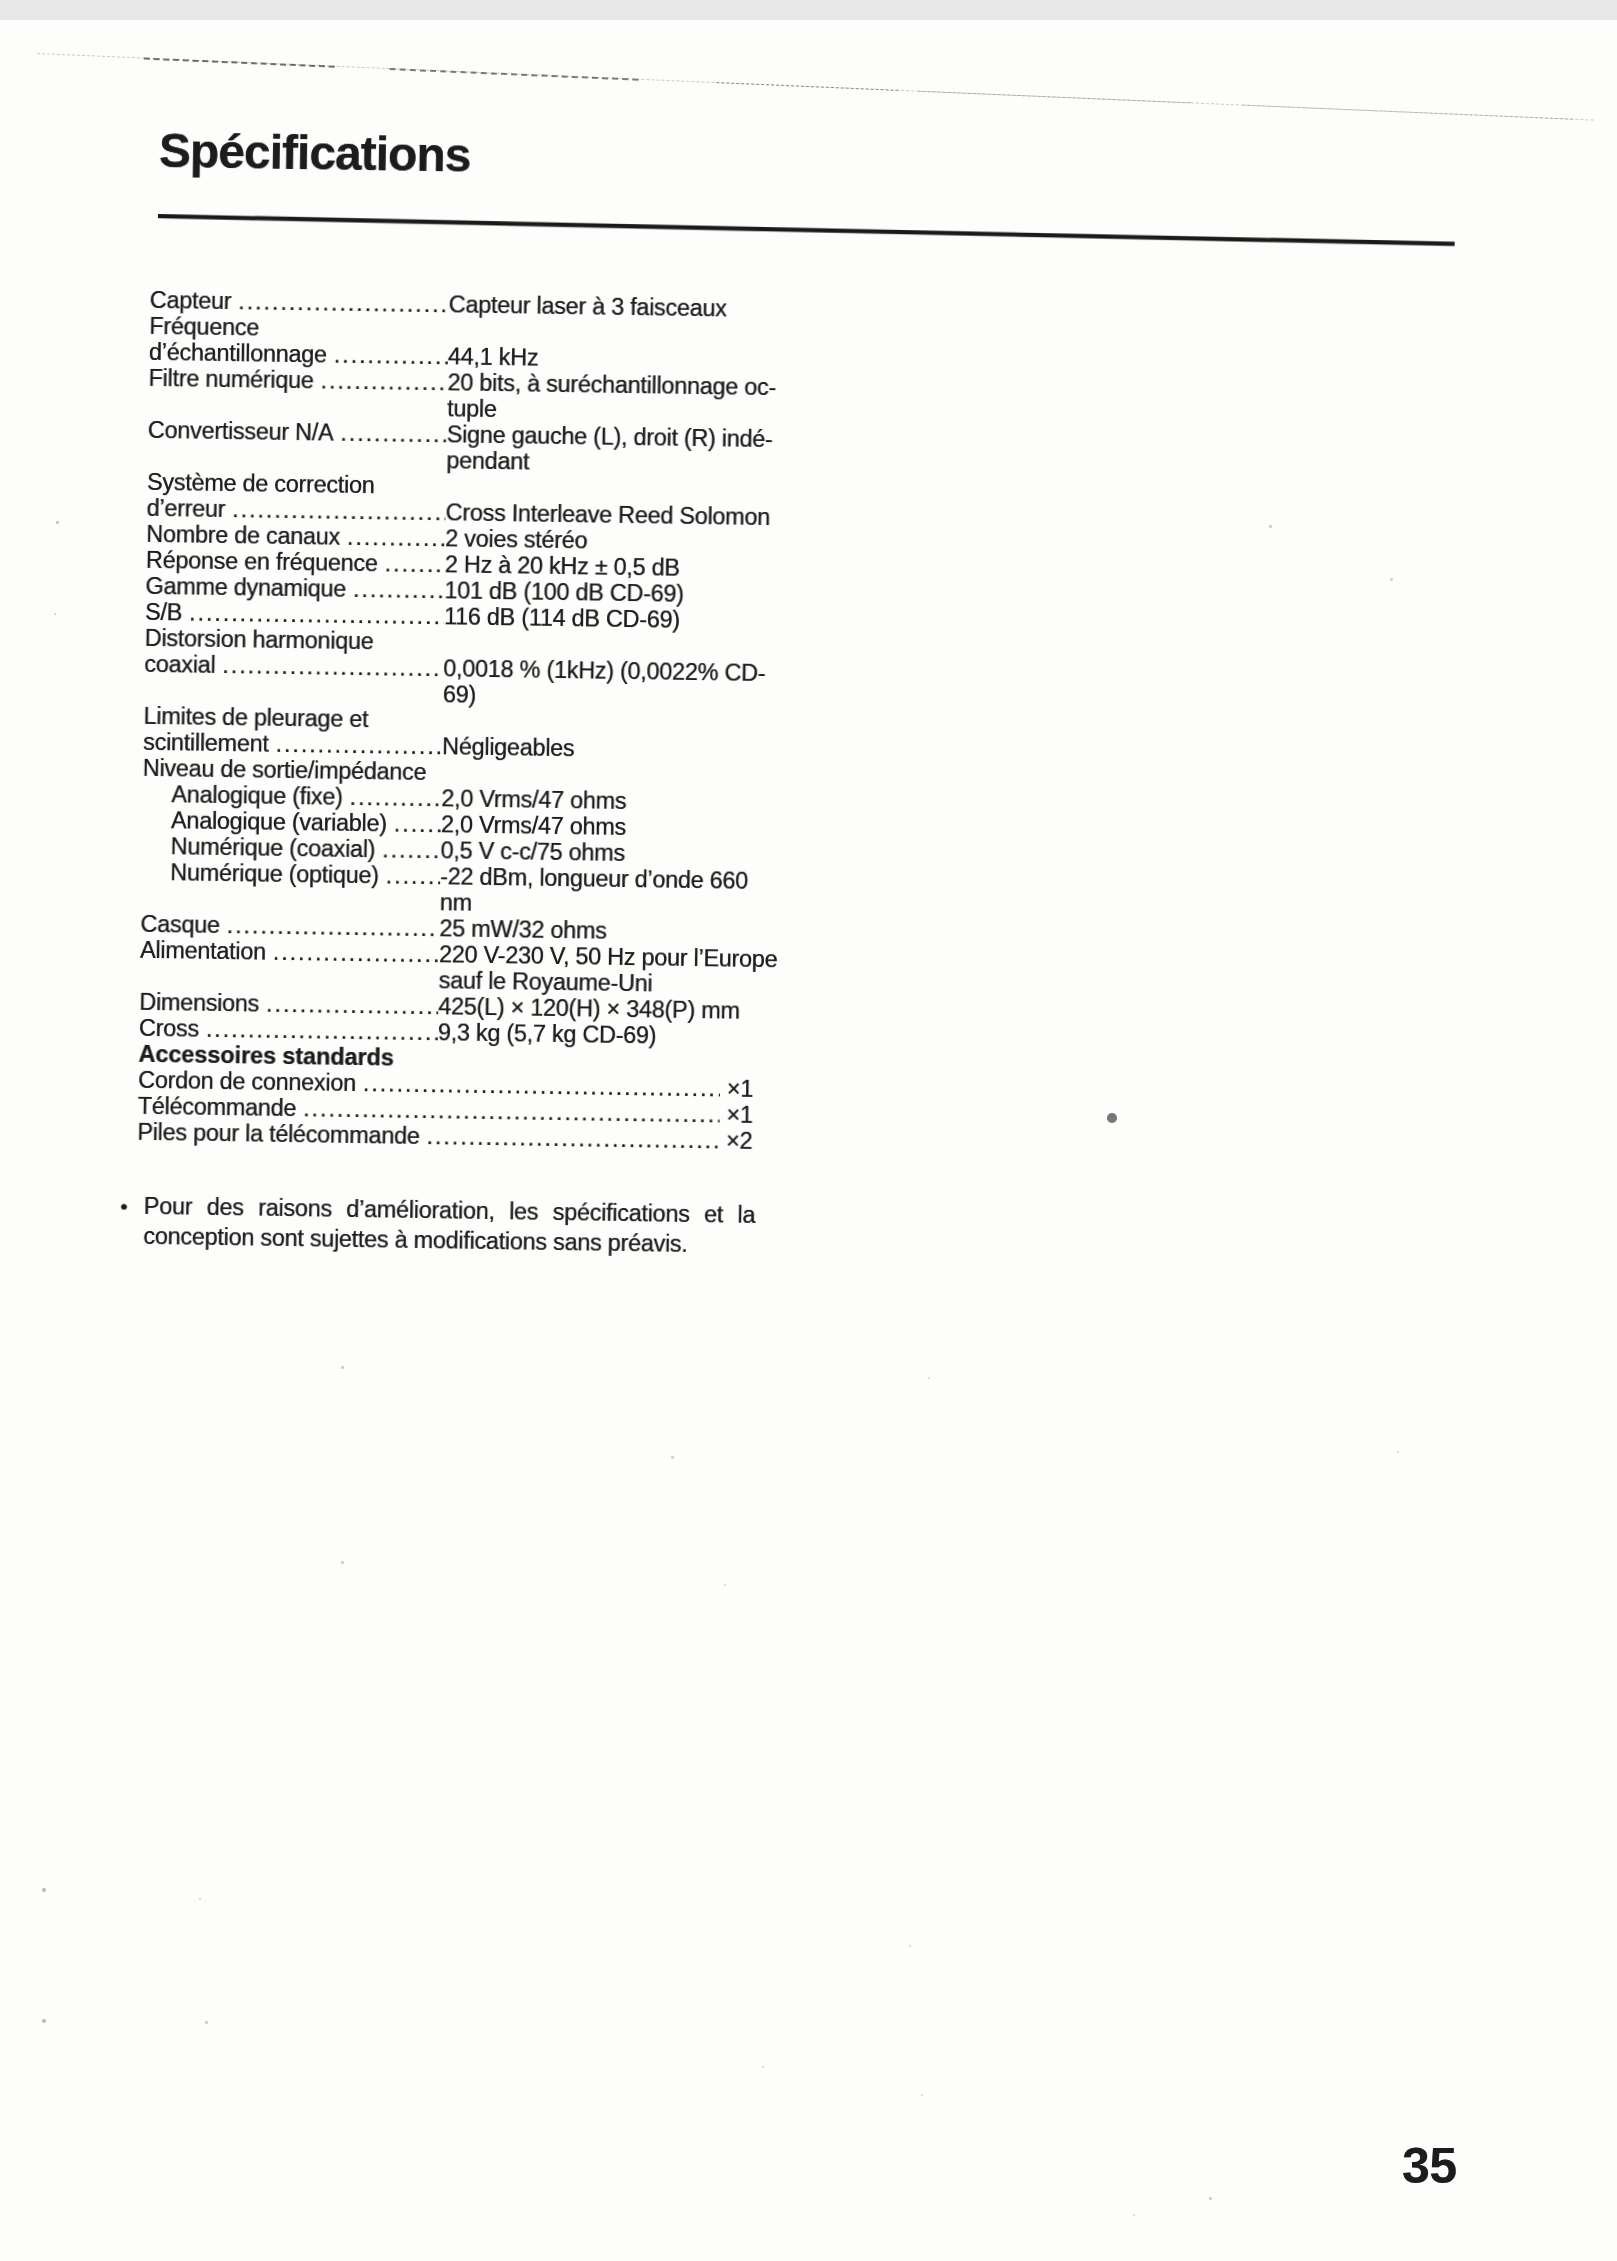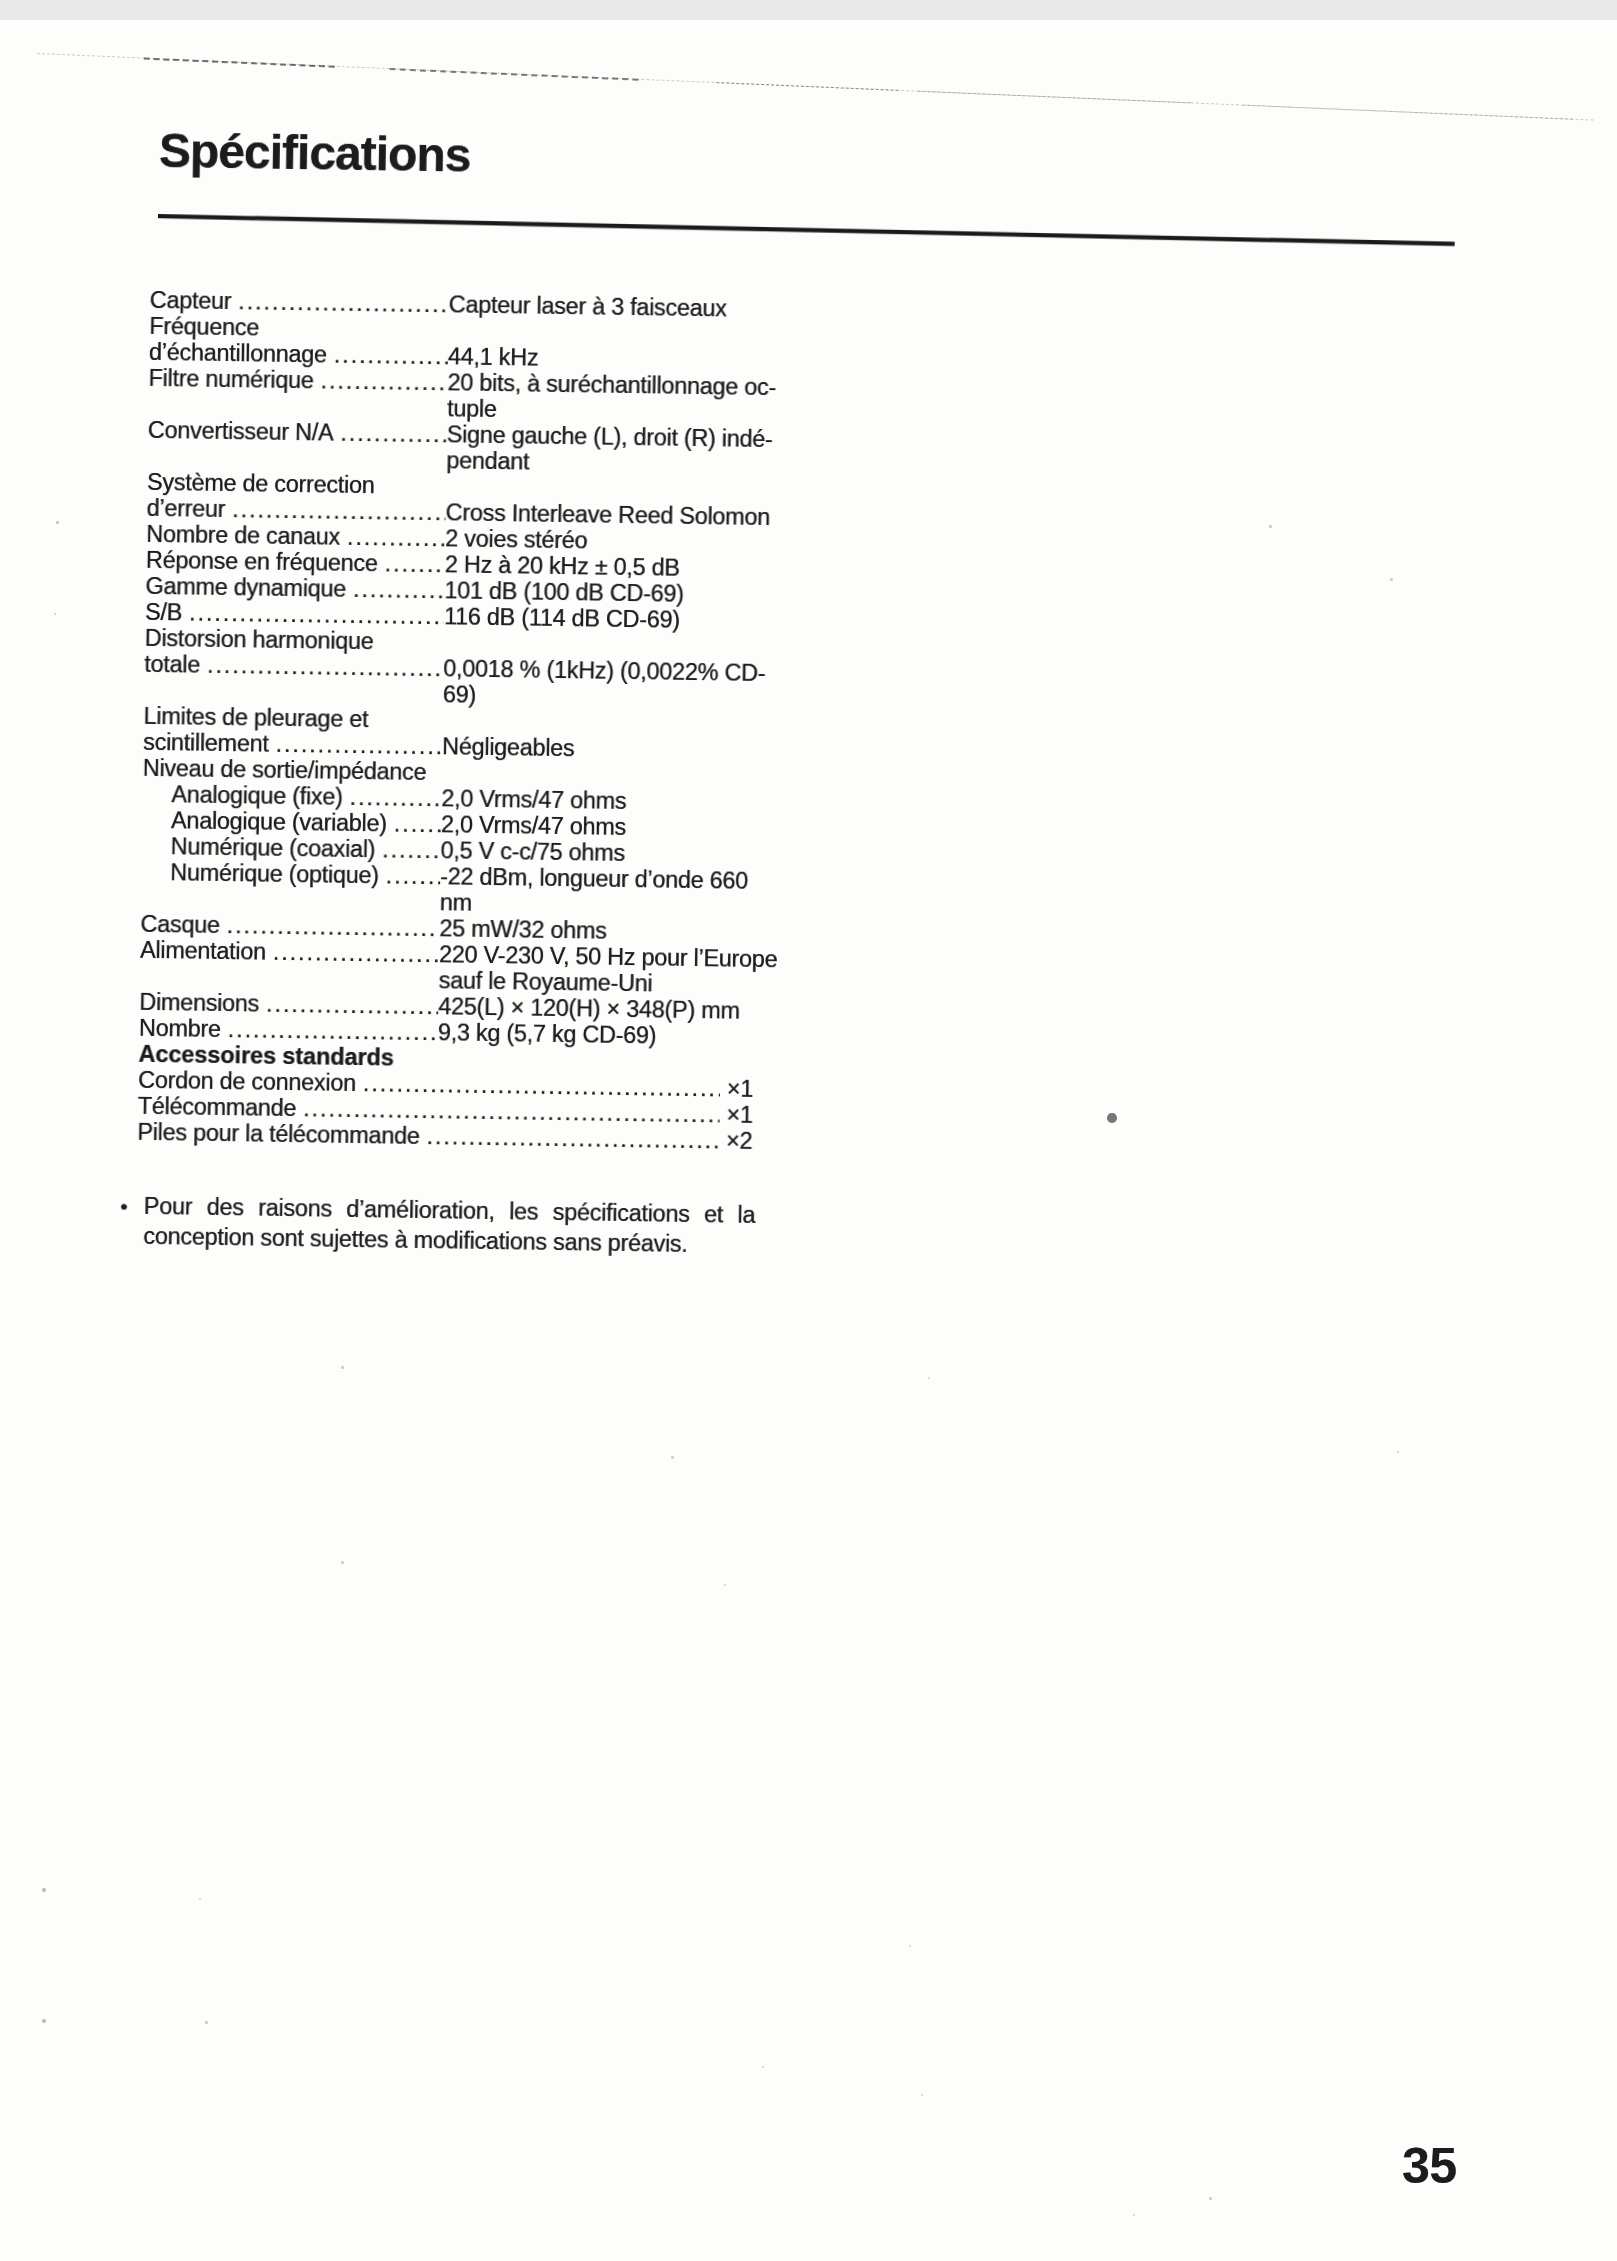--- a/index.html
+++ b/index.html
@@ -178,21 +178,21 @@
           </div>
           <div class="vcell">116 dB (114 dB CD-69)</div>
         </div>
         <div class="row">
           <div class="lcell">
             <span class="lab">Distorsion harmonique</span>
           </div>
         </div>
         <div class="row">
           <div class="lcell">
-            <span class="lab">totale</span>
+            <span class="lab">coaxial</span>
             <span class="dots">..........................................................................................</span>
           </div>
           <div class="vcell">0,0018 % (1kHz) (0,0022% CD-</div>
         </div>
         <div class="row">
           <div class="lcell">
             <span class="lab"></span>
           </div>
           <div class="vcell">69)</div>
         </div>
@@ -269,21 +269,21 @@
         </div>
         <div class="row">
           <div class="lcell">
             <span class="lab">Dimensions</span>
             <span class="dots">..........................................................................................</span>
           </div>
           <div class="vcell">425(L) × 120(H) × 348(P) mm</div>
         </div>
         <div class="row">
           <div class="lcell">
-            <span class="lab">Nombre</span>
+            <span class="lab">Cross</span>
             <span class="dots">..........................................................................................</span>
           </div>
           <div class="vcell">9,3 kg (5,7 kg CD-69)</div>
         </div>
         <div class="row">
           <div class="lcell">
             <span class="lab bold">Accessoires standards</span>
           </div>
         </div>
         <div class="row acc">

